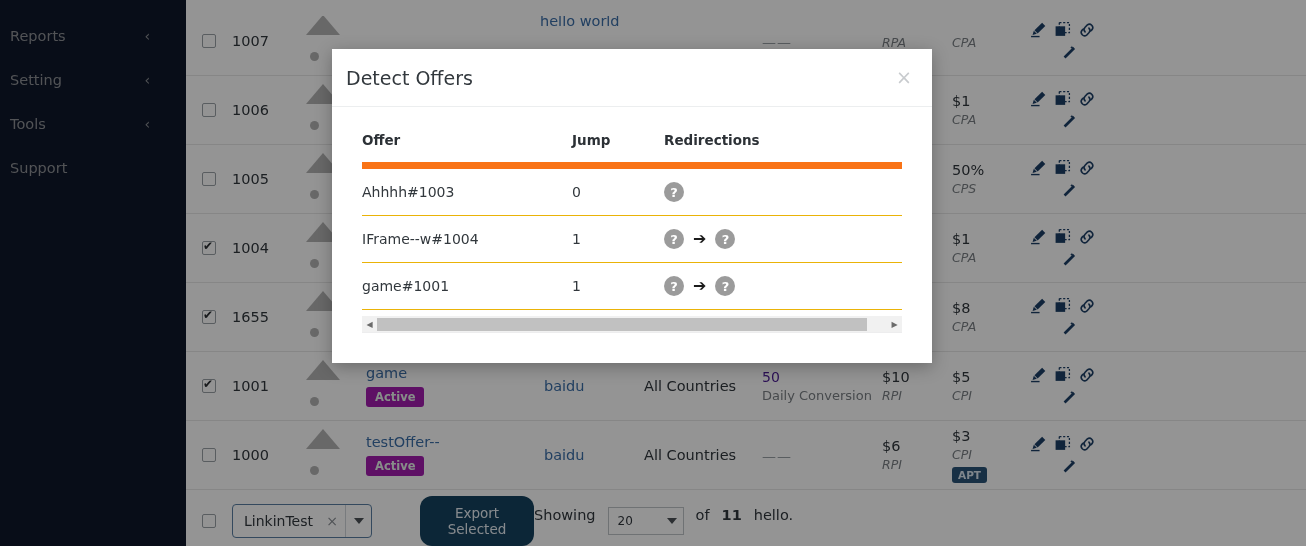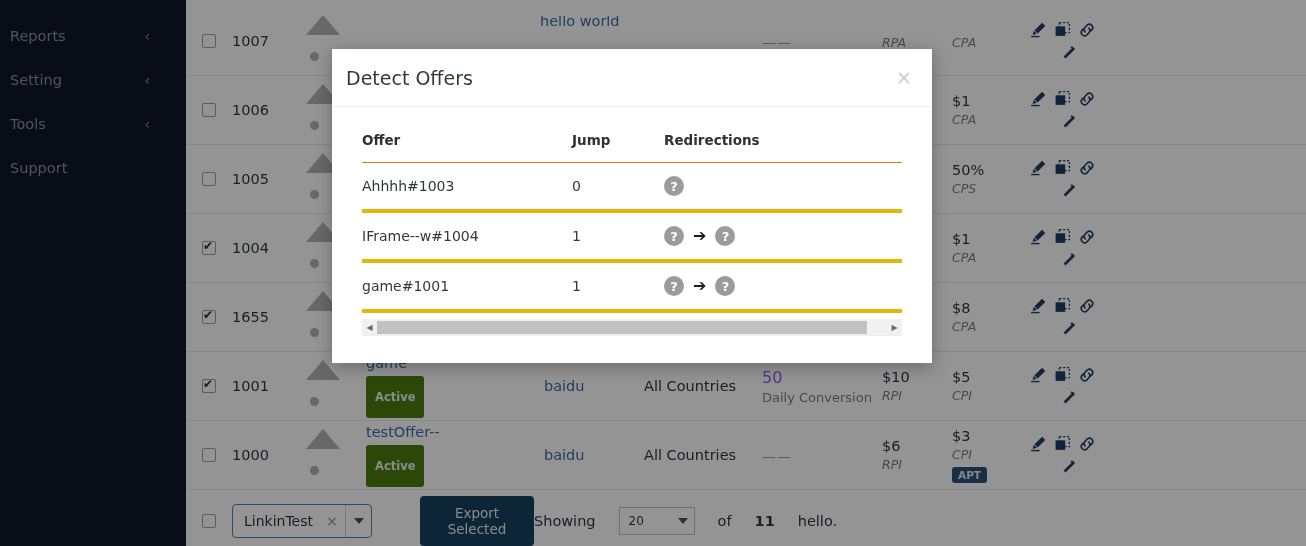--- a/index.html
+++ b/index.html
@@ -74,24 +74,24 @@
   }
   .thumb::after {
     content: ""; position: absolute; left: 6px; bottom: 6px;
     width: 0; height: 0;
     border-left: 17px solid transparent; border-right: 17px solid transparent;
     border-bottom: 20px solid #b4b4b4;
   }
 
   .offer-name { font-size: 14.5px; color: #3b6ea8; display: block; margin-bottom: 5px; }
   .badge-active {
-    display: inline-block; background: #4d7c0f; color: #e8f3ec;
-    font-size: 11.5px; font-weight: bold; padding: 14px 9px; border-radius: 3px;
-  }
-  .cap-num { font-size: 16px; color: #8b5cf6; display: block; }
+    display: inline-block; background: #a21caf; color: #e8f3ec;
+    font-size: 11.5px; font-weight: bold; padding: 3px 9px; border-radius: 3px;
+  }
+  .cap-num { font-size: 14px; color: #4c1d95; display: block; }
   .cap-lbl { font-size: 13px; color: #7b8085; display: block; margin-top: 3px; }
   .dash { color: #9aa0a6; font-size: 14px; letter-spacing: 1px; }
   .m-val { font-size: 14.5px; color: #31373d; display: block; }
   .m-lbl { font-size: 12.5px; color: #7b8085; display: block; margin-top: 3px; font-style: italic; }
   .badge-apt {
     display: inline-block; margin-top: 5px;
     background: #2a5478; color: #dbe7f1;
     font-size: 10.5px; font-weight: bold; padding: 2px 6px; border-radius: 3px;
   }
 
@@ -116,24 +116,24 @@
   .tagselect .tx { color: #8a8f94; font-size: 14px; padding-left: 8px; }
   .tagselect .tcaret {
     width: 26px; border-left: 1px solid #cfd5da; display: flex;
     align-items: center; justify-content: center;
   }
   .caret-dn {
     width: 0; height: 0; border-left: 5px solid transparent;
     border-right: 5px solid transparent; border-top: 6px solid #4c5256;
   }
   .btn-export {
-    background: #16425f; color: #e7eef4; border: none; border-radius: 4px;
+    background: #16425f; color: #e7eef4; border: none; border-radius: 12px;
     font-size: 13.5px; padding: 9px 14px; font-family: inherit; cursor: pointer;
   }
-  .showing { font-size: 14.5px; color: #31373d; display: flex; align-items: center; gap: 23px; }
+  .showing { font-size: 14.5px; color: #31373d; display: flex; align-items: flex-start; gap: 12px; }
   .pagesel {
     width: 76px; height: 28px; border: 1px solid #bfc4c9; background: #fff;
     display: flex; align-items: center; justify-content: space-between;
     padding: 0 6px 0 9px; font-size: 12px; color: #31373d;
   }
   .showing b { font-weight: bold; }
 
   .hello {
     position: absolute; left: 354px; top: -3px;
     font-size: 14.5px; color: #3b6ea8;
@@ -159,26 +159,26 @@
   .modal-title { font-size: 19px; color: #32383d; font-weight: normal; }
   .modal-x {
     font-size: 19px; color: #c8cbce; line-height: 1;
     background: none; border: none; cursor: pointer; font-family: inherit;
   }
   .modal-body { flex: 1 1 auto; padding: 25px 30px 0 30px; }
   .dtable { width: 100%; border-collapse: collapse; }
   .dtable th {
     text-align: left; font-size: 13.5px; color: #2c3136; font-weight: bold;
     padding: 0 0 14px 0;
-    border-bottom: 1px solid #f97316;
+    border-bottom: 7px solid #f97316;
   }
   .dtable td {
     font-size: 14px; color: #32383d;
     padding: 13px 0;
-    border-bottom: 4px solid #eab308;
+    border-bottom: 1px solid #eab308;
     vertical-align: middle;
   }
   .col-offer { width: 210px; }
   .col-jump  { width: 92px; }
   .redir { display: flex; align-items: center; gap: 9px; }
   .q-icon {
     width: 20px; height: 20px; border-radius: 50%; background: #9b9b9b;
     color: #fff; font-size: 13px; font-weight: bold;
     display: flex; align-items: center; justify-content: center;
     font-family: "DejaVu Sans", sans-serif;

